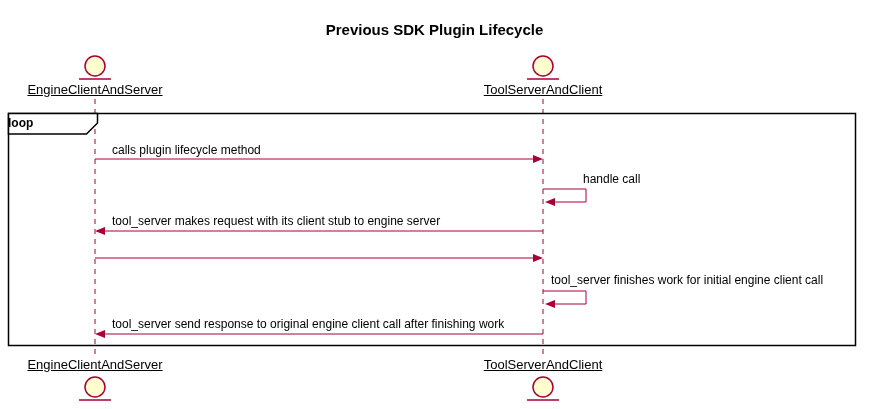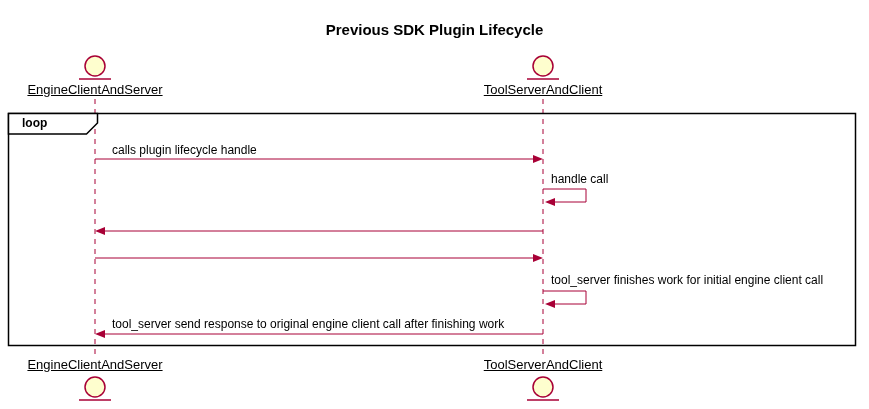--- a/index.html
+++ b/index.html
@@ -108,23 +108,24 @@
       <line x1="543" y1="325" x2="104" y2="325" stroke="#A80036" stroke-width="1"></line>
       <polygon points="95,325 105,321 105,329" fill="#A80036"></polygon>
     </g>
   </svg>
 
   <div class="title">Previous SDK Plugin Lifecycle</div>
 
   <div class="pname" style="left:95px; top:73px">EngineClientAndServer</div>
   <div class="pname" style="left:543px; top:73px">ToolServerAndClient</div>
 
-  <div class="frame-label" style="left:22px; top:107px">loop</div>
+  <div class="frame-label" style="left:8px; top:107px">loop</div>
 
-  <div class="msg" style="left:112px; top:134px">calls plugin lifecycle handle</div>
-  <div class="msg" style="left:551px; top:163px">handle call</div>
+  <div class="msg" style="left:112px; top:134px">calls plugin lifecycle method</div>
+  <div class="msg" style="left:583px; top:163px">handle call</div>
+  <div class="msg" style="left:112px; top:205px">tool_server makes request with its client stub to engine server</div>
   <div class="msg" style="left:551px; top:264px">tool_server finishes work for initial engine client call</div>
   <div class="msg" style="left:112px; top:308px">tool_server send response to original engine client call after finishing work</div>
 
   <div class="pname" style="left:95px; top:348px">EngineClientAndServer</div>
   <div class="pname" style="left:543px; top:348px">ToolServerAndClient</div>
 
 </div>
 
 </body></html>

